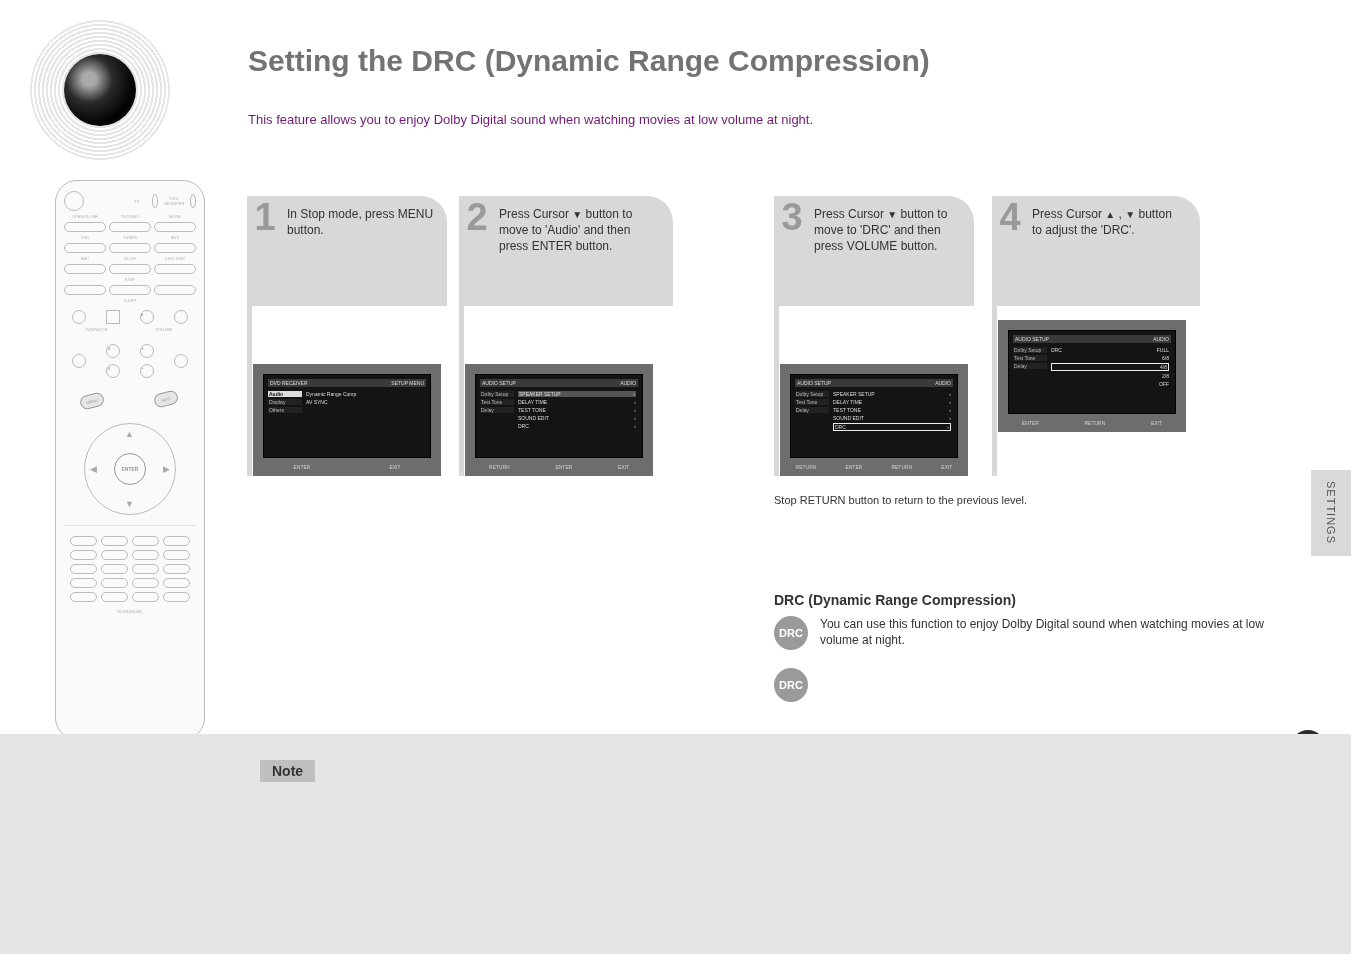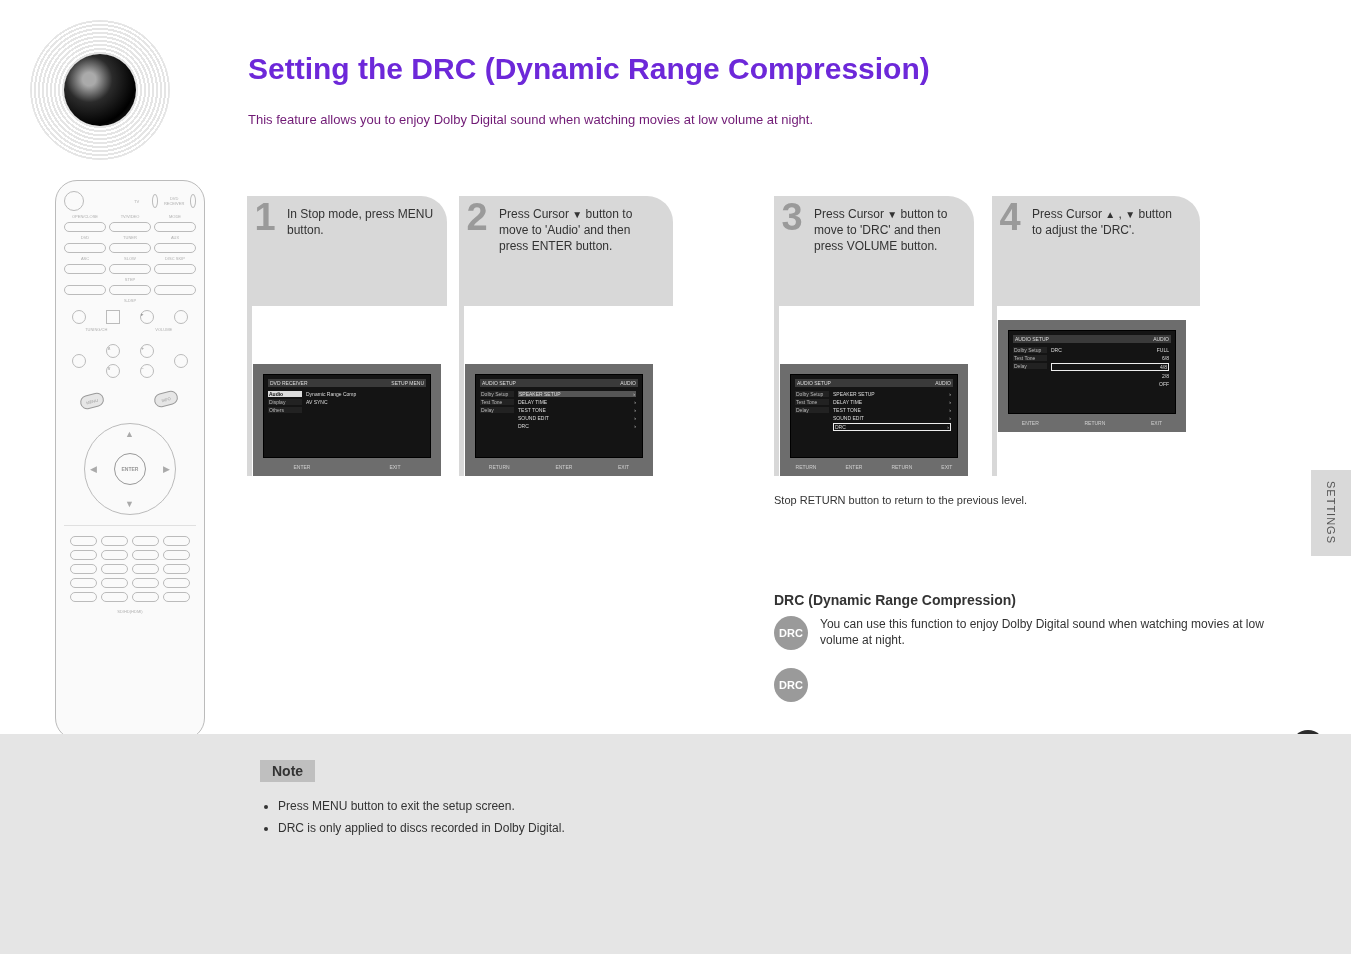--- a/index.html
+++ b/index.html
@@ -248,31 +248,31 @@
     background: #e5e5e5;
     padding: 26px 60px 0 260px;
     font-size: 12px;
     color: #333;
   }
   .note-strip .note-label {
     font-size: 14px; font-weight: bold;
     background: #bfbfbf;
     display: inline-block;
     padding: 3px 12px;
-    margin-bottom: 16px;
+    margin-bottom: 4px;
   }
   .note-strip ul { list-style: disc; padding-left: 18px; }
   .note-strip li { margin-bottom: 6px; line-height: 1.35; }
 
   .section-title {
     position: absolute;
-    left: 248px; top: 52px;
+    left: 248px; top: 44px;
     font-size: 30px;
     font-weight: bold;
-    color: #6d28d9;
+    color: #737373;
   }
   .section-sub {
     position: absolute;
     left: 248px; top: 110px;
     font-size: 13px;
     color: #701a75;
     max-width: 1000px;
     line-height: 1.5;
   }
 
@@ -614,17 +614,13 @@
     <div class="drc-bullet">DRC</div>
     <p>You can use this function to enjoy Dolby Digital sound when watching movies at low volume at night.</p>
   </div>
   <div class="drc-row">
     <div class="drc-bullet">DRC</div>
   </div>
 </div>
 
 <div class="note-strip">
   <div class="note-label">Note</div>
-  <ul>
-    <li>Press MENU button to exit the setup screen.</li>
-    <li>DRC is only applied to discs recorded in Dolby Digital.</li>
-  </ul>
 </div>
 
 </body></html>

